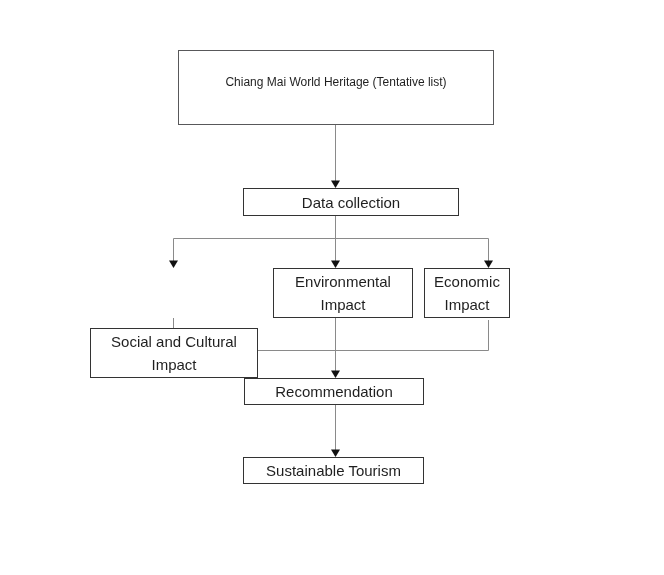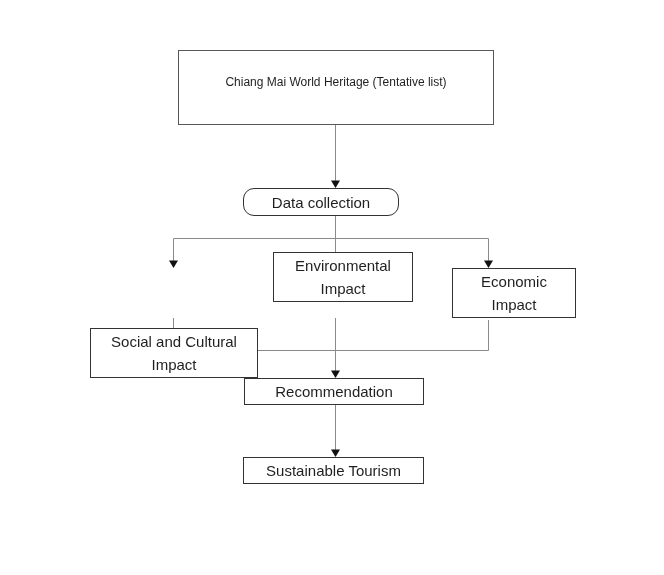--- a/index.html
+++ b/index.html
@@ -40,24 +40,24 @@
     color: #1f1f1f;
   }
   
   .node-root {
     left: 178px; top: 50px; width: 316px; height: 75px;
     border-color: #58585a;
     padding-bottom: 10px; 
   }
   .node-root .node-label { font-size: 12px; }
 
-  .node-data-collection { left: 243px; top: 188px; width: 156px; height: 28px; border-radius: 11px; }
+  .node-data-collection { left: 243px; top: 188px; width: 216px; height: 28px; }
   .node-social          { left: 90px;  top: 280px; width: 168px; height: 50px; margin-top: 48px; }
-  .node-environmental   { left: 273px; top: 252px; width: 140px; height: 50px; }
-  .node-economic        { left: 452px; top: 268px; width: 124px; height: 50px; }
+  .node-environmental   { left: 273px; top: 268px; width: 140px; height: 50px; }
+  .node-economic        { left: 424px; top: 268px; width: 86px; height: 50px; }
   .node-recommendation  { left: 244px; top: 378px; width: 180px; height: 27px; }
   .node-sustainable     { left: 243px; top: 457px; width: 181px; height: 27px; }
 </style>
 </head>
 <body>
 
 <div class="stage">
 
   <svg class="connectors" width="664" height="575" viewBox="0 0 664 575" xmlns="http://www.w3.org/2000/svg">
 

